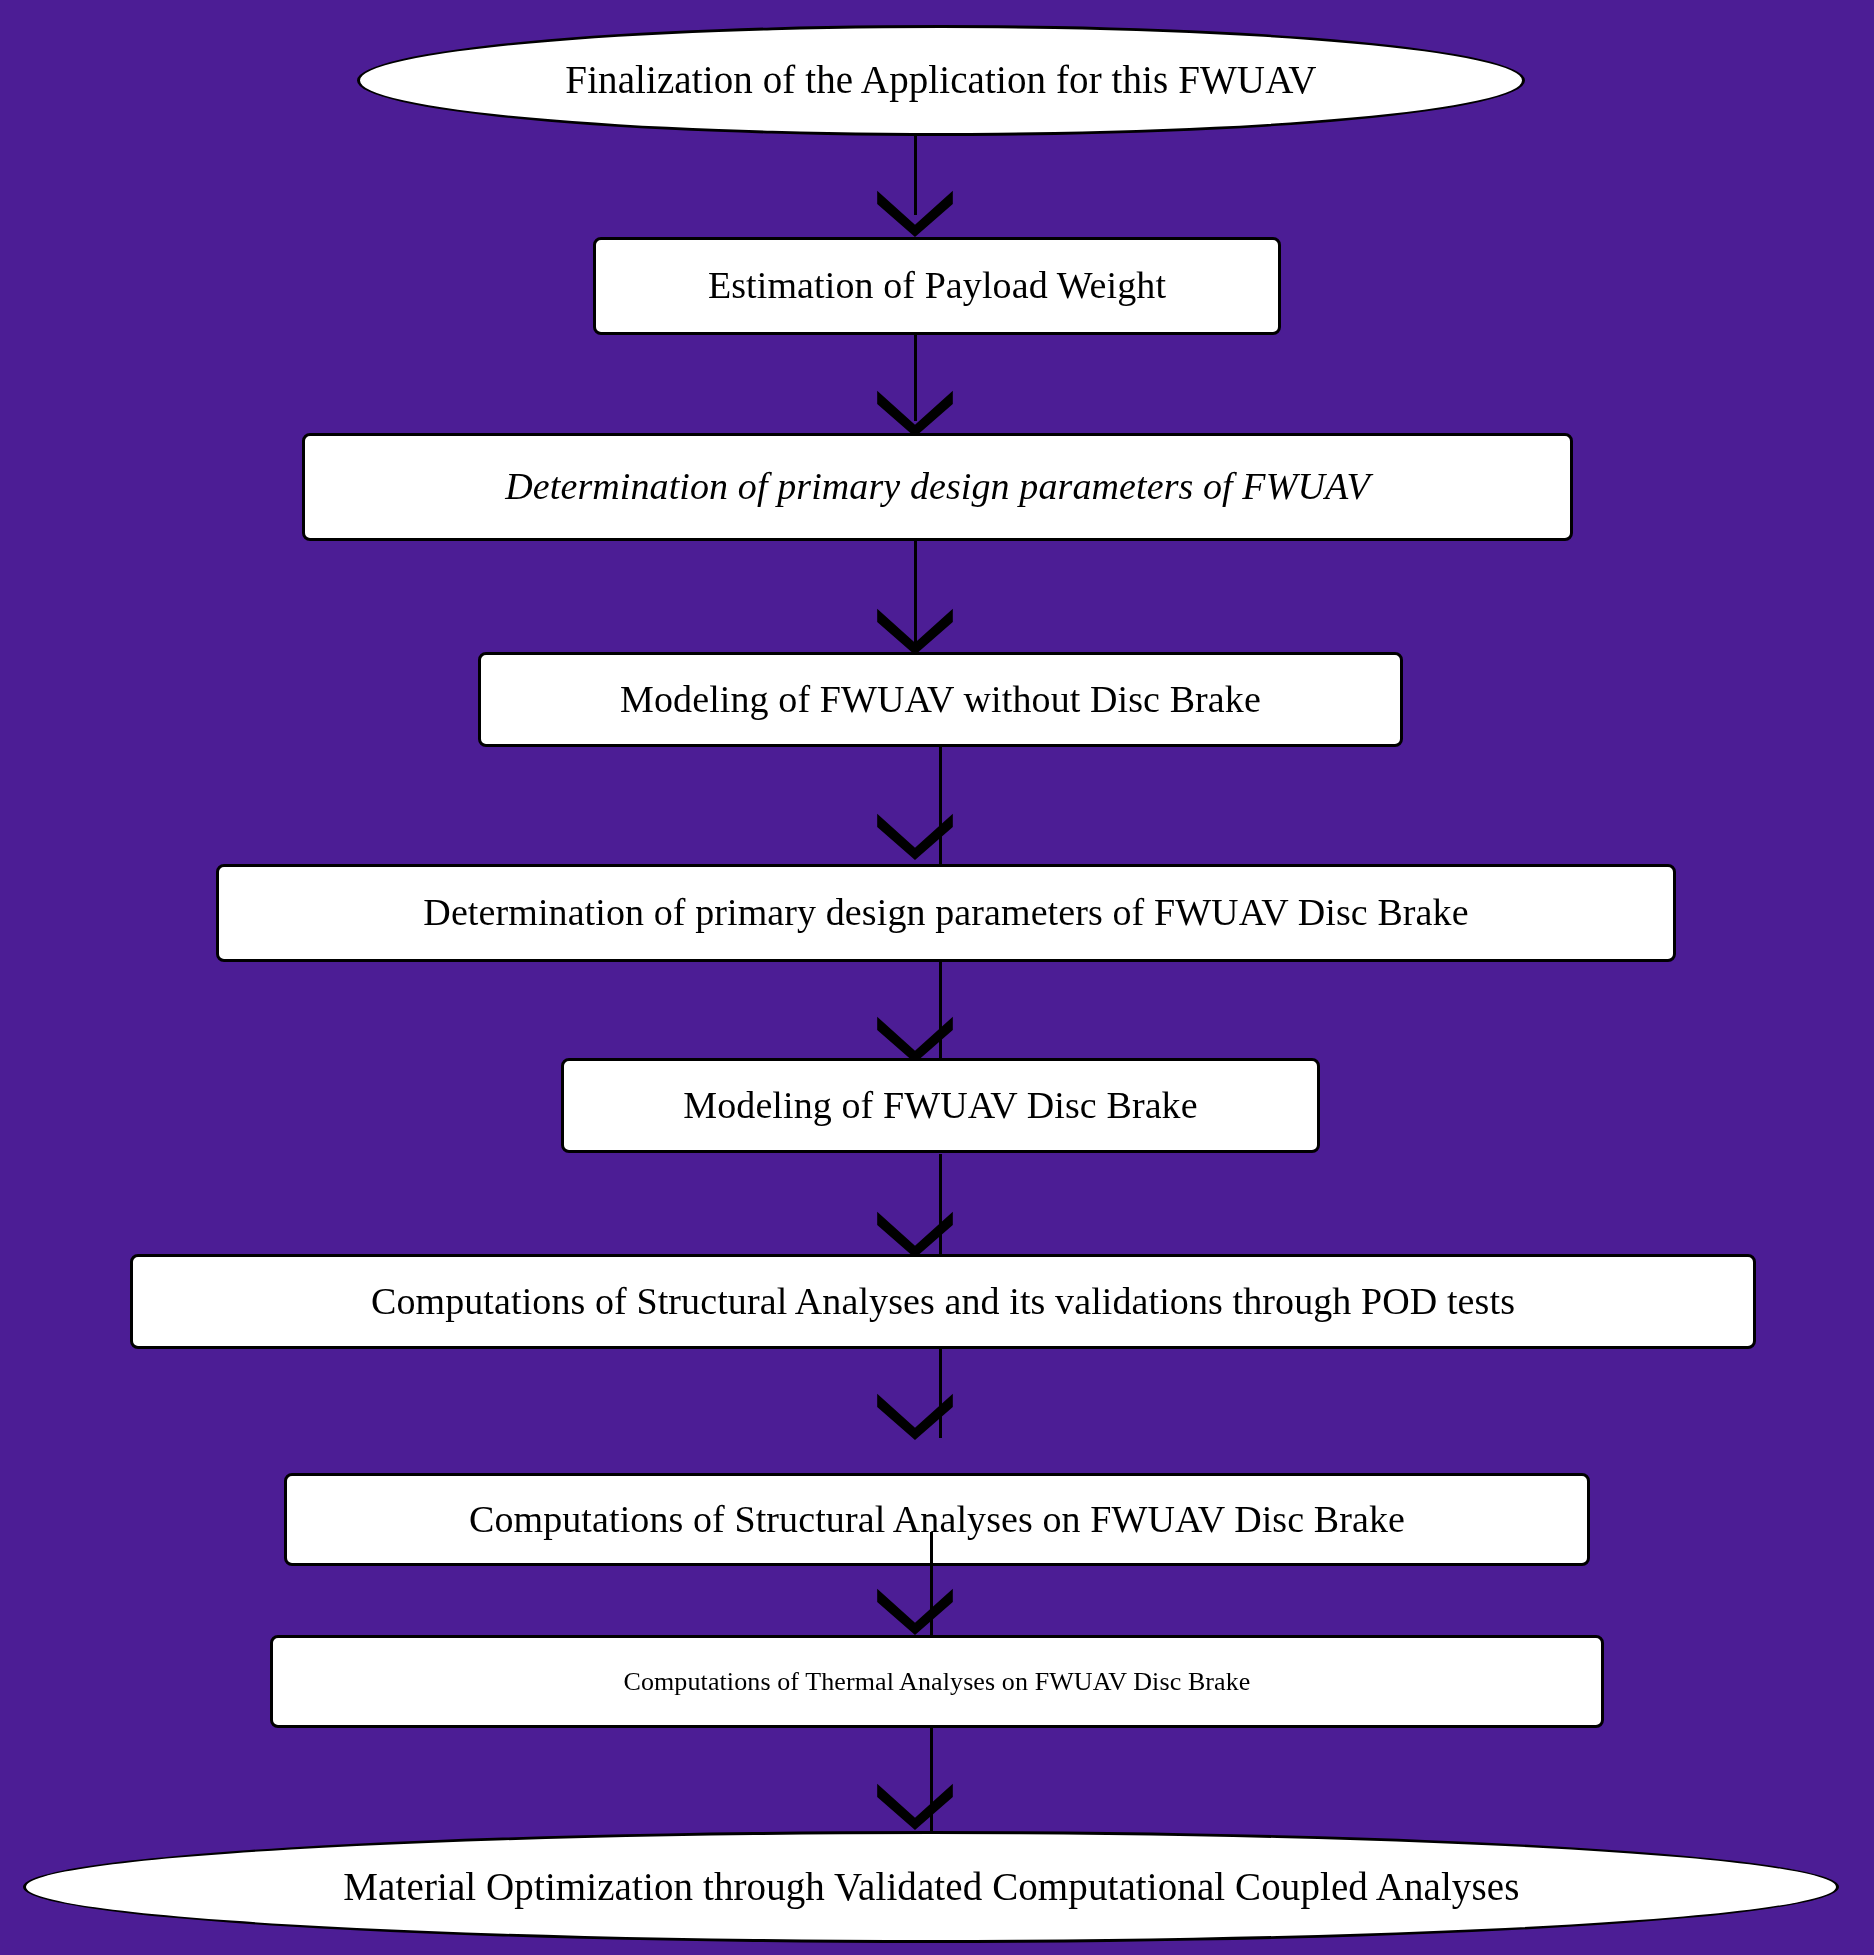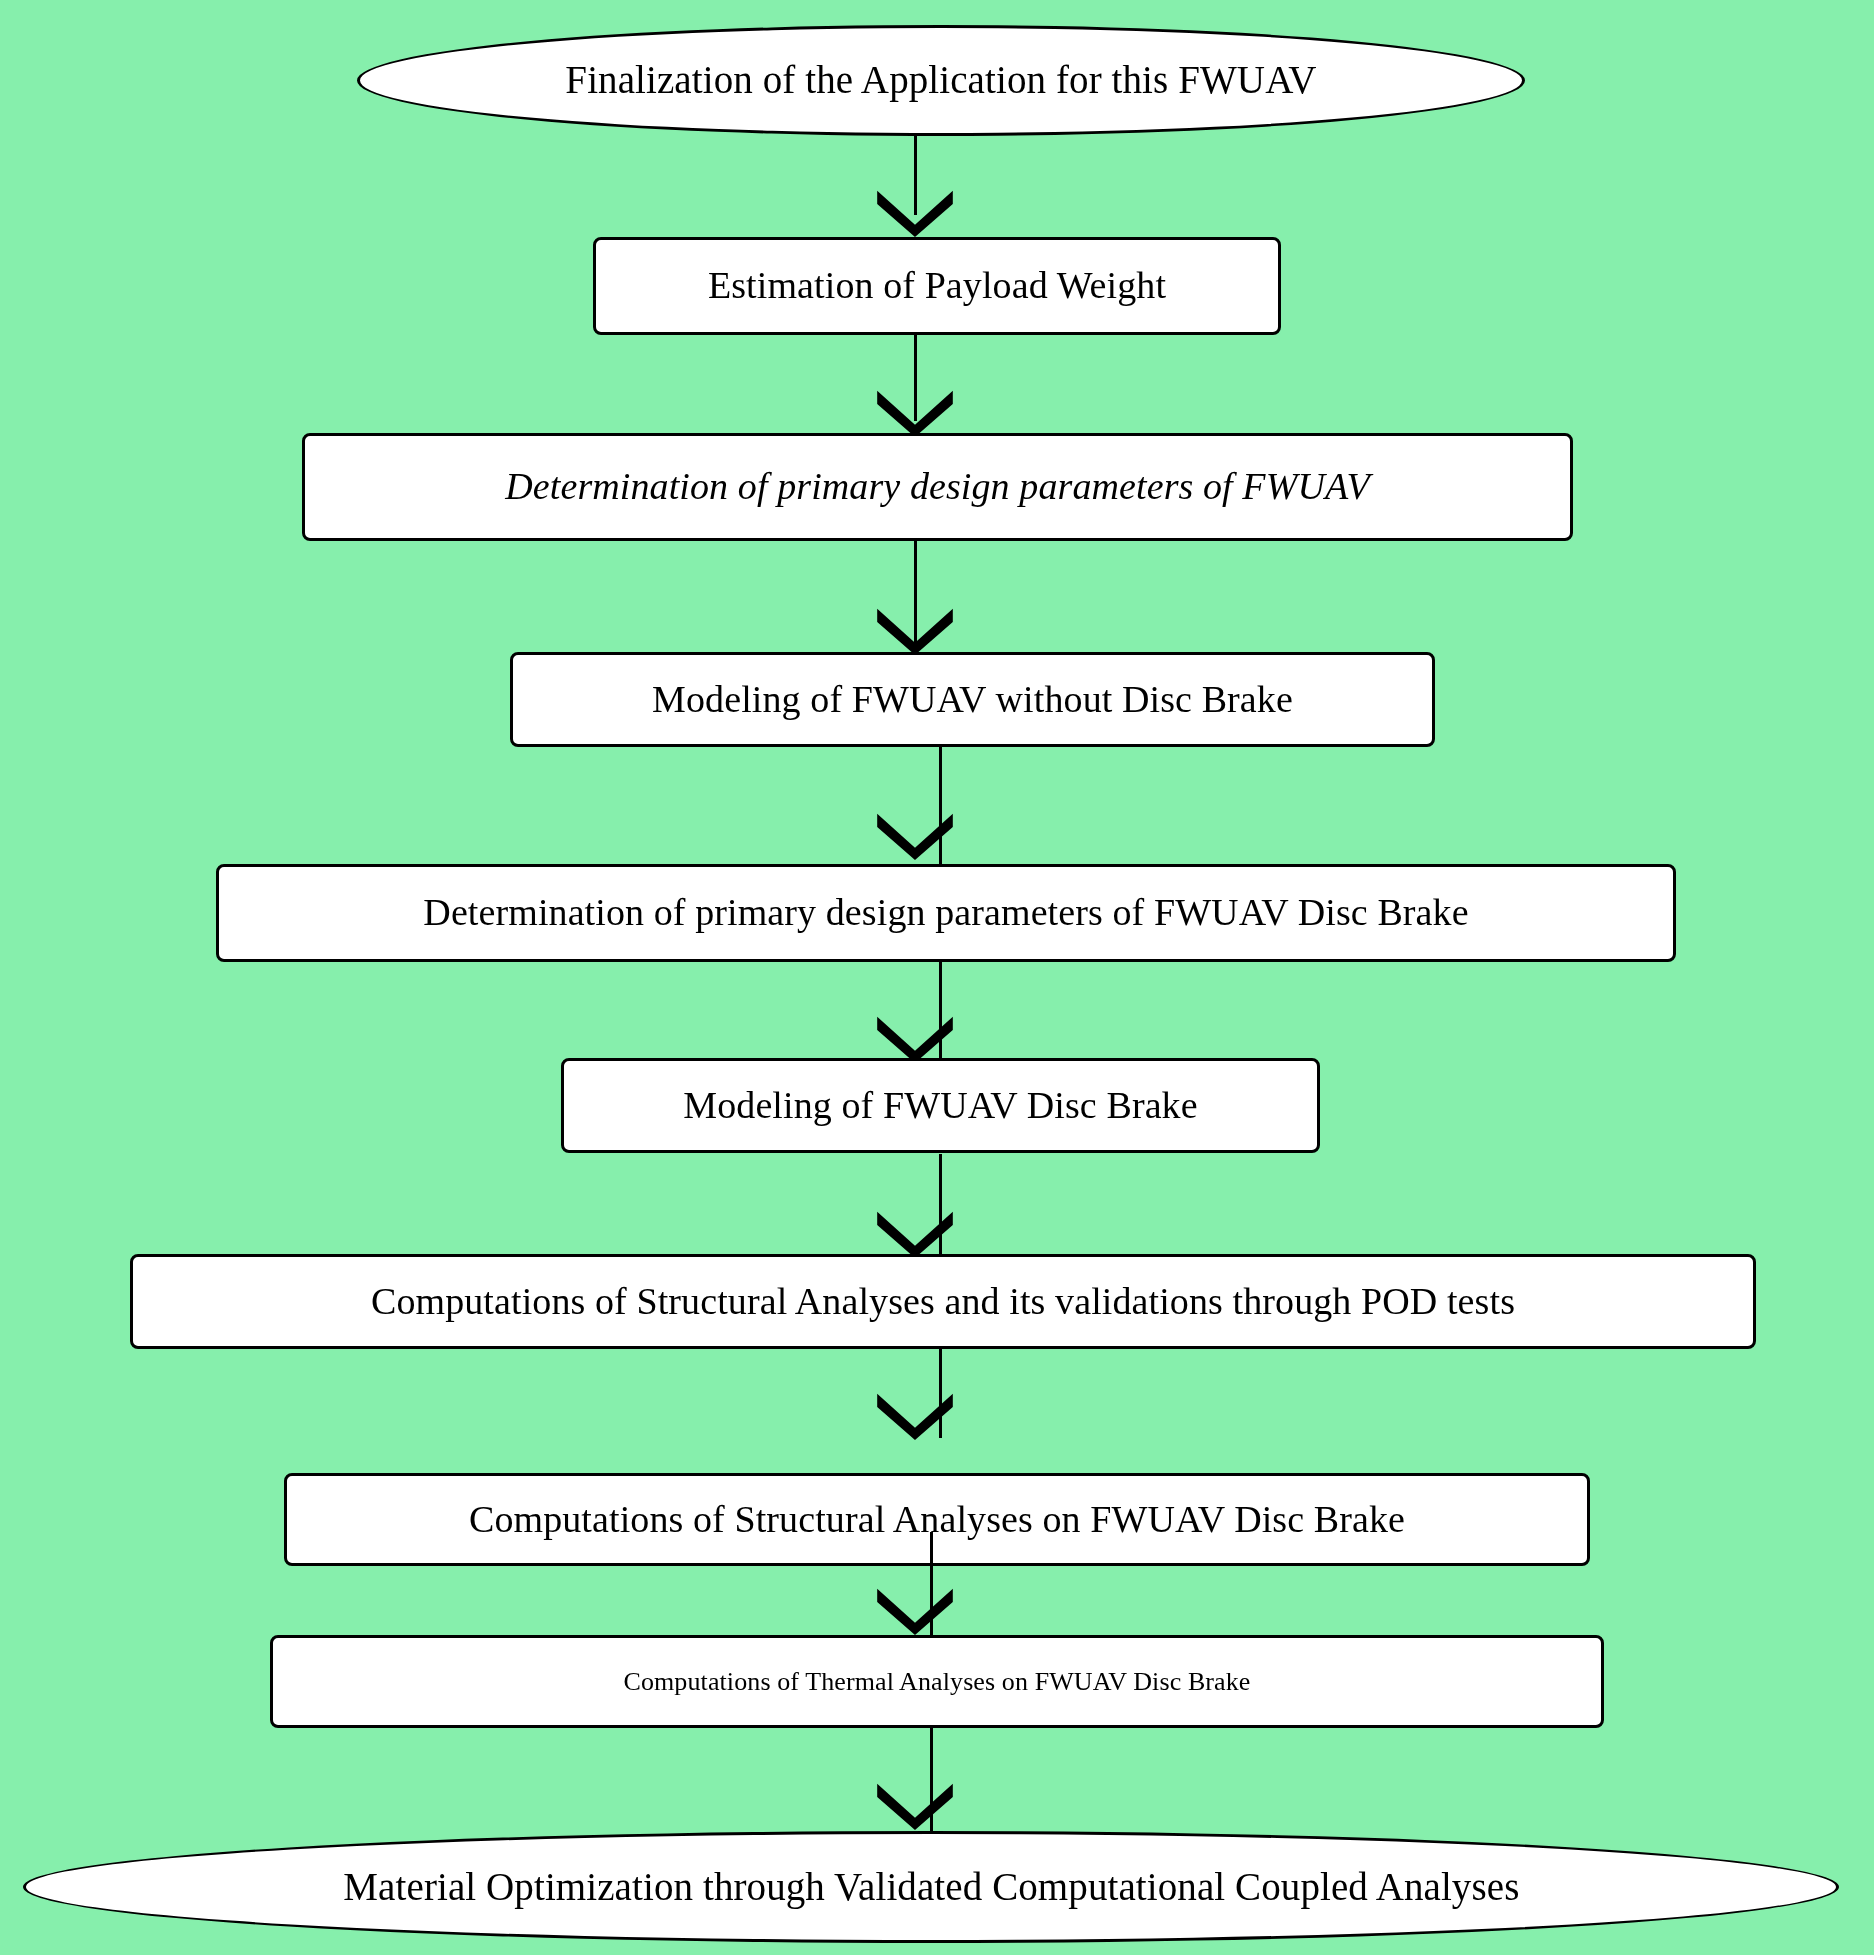--- a/index.html
+++ b/index.html
@@ -4,21 +4,21 @@
 <style>
   html, body {
     margin: 0;
     padding: 0;
     background: #ffffff;
   }
   #canvas {
     position: relative;
     width: 1875px;
     height: 1955px;
-    background: #86efac;
+    background: #4c1d95;
     overflow: hidden;
     font-family: "Liberation Serif", "DejaVu Serif", serif;
   }
   .node {
     position: absolute;
     box-sizing: border-box;
     display: flex;
     align-items: center;
     justify-content: center;
     background: #ffffff;
@@ -87,21 +87,21 @@
     <span class="label">Determination of primary design parameters of FWUAV</span>
   </div>
 
   <div class="conn" style="left:914px; top:541px; height:114px;"></div>
   <div class="arrowhead" style="left:873px; top:605px;">
     <svg width="84" height="50" viewBox="0 0 136 82">
       <path d="M6 6 L68 62 L130 6 L130 28 L68 82 L6 28 Z" fill="#000000"></path>
     </svg>
   </div>
 
-  <div class="node box" style="left:478px; top:652px; width:925px; height:95px; font-size:38px;margin-left:32px;">
+  <div class="node box" style="left:478px; top:652px; width:925px; height:95px; font-size:38px;">
     <span class="label">Modeling of FWUAV without Disc Brake</span>
   </div>
 
   <div class="conn" style="left:939px; top:747px; height:120px;"></div>
   <div class="arrowhead" style="left:873px; top:810px;">
     <svg width="84" height="50" viewBox="0 0 136 82">
       <path d="M6 6 L68 62 L130 6 L130 28 L68 82 L6 28 Z" fill="#000000"></path>
     </svg>
   </div>
 

